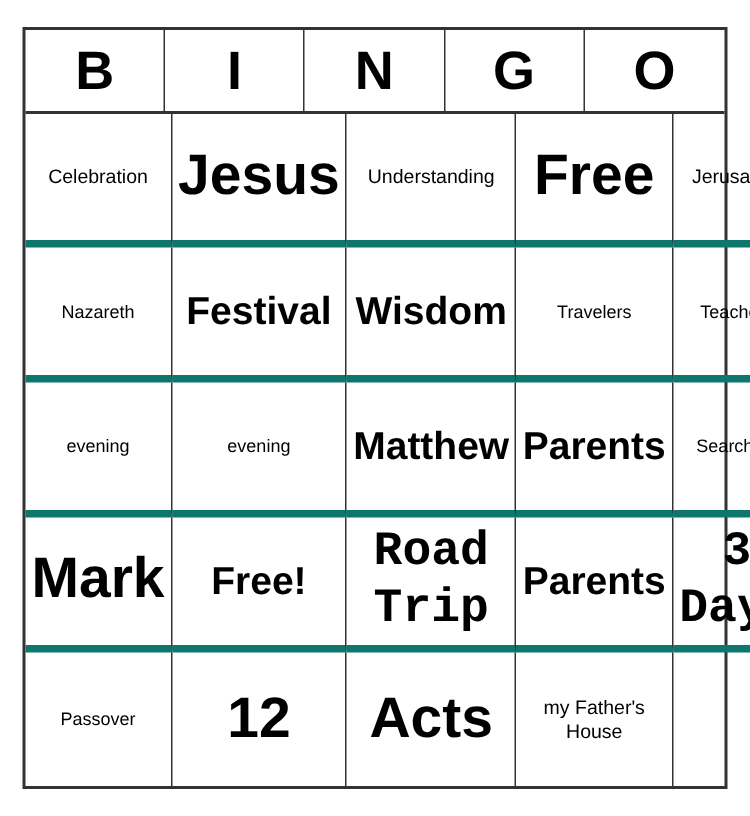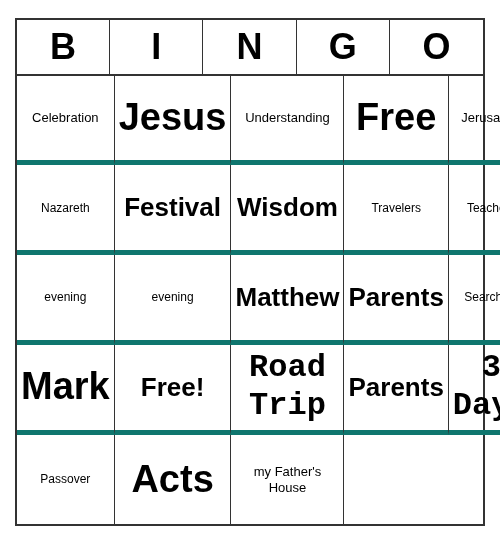--- a/index.html
+++ b/index.html
@@ -133,19 +133,22 @@
       <div class="bingo-cell">
         <span class="cell-text size-large">Parents</span>
       </div>
       <div class="bingo-cell">
         <span class="cell-text size-xlarge">3 Days</span>
       </div>
       <div class="bingo-cell">
         <span class="cell-text size-medium">Passover</span>
       </div>
       <div class="bingo-cell">
+        <span class="cell-text size-xxlarge">12</span>
+      </div>
+      <div class="bingo-cell">
         <span class="cell-text size-xxlarge">Acts</span>
       </div>
       <div class="bingo-cell">
         <span class="cell-text size-small">my Father's House</span>
       </div>
     </div>
 </div>
 
 </body></html>

